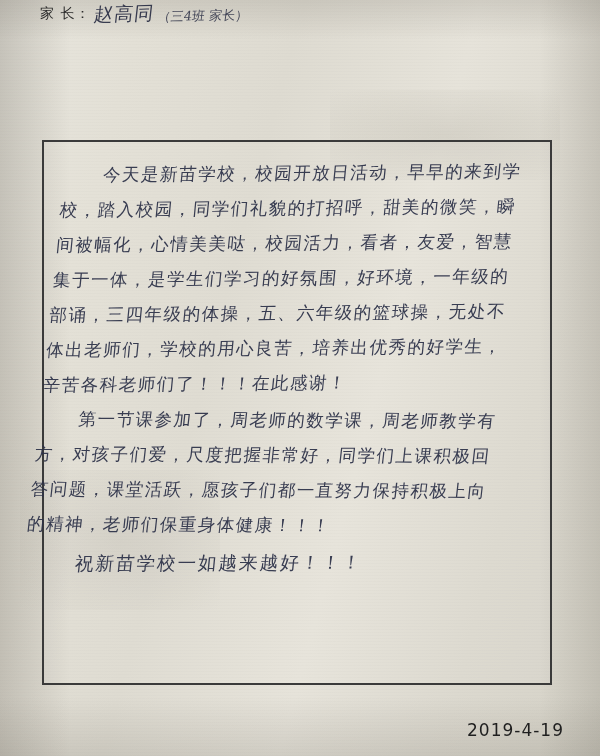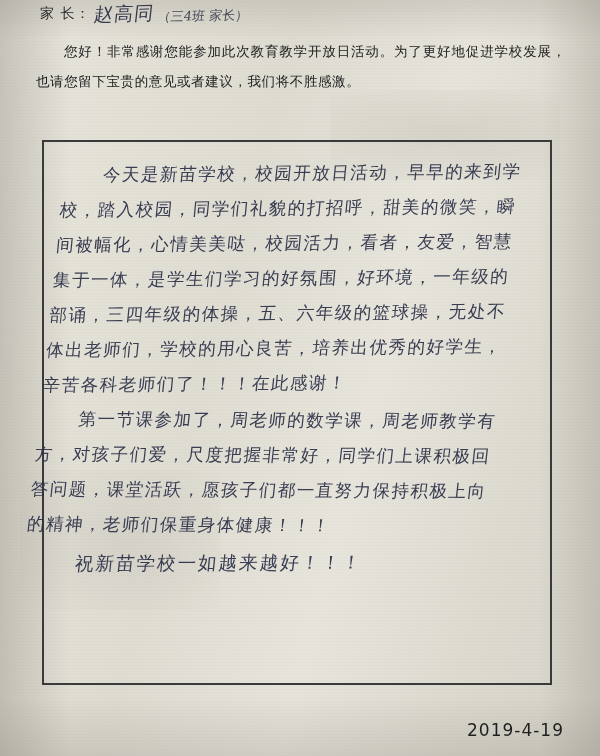--- a/index.html
+++ b/index.html
@@ -172,23 +172,20 @@
   <div class="shade bottom"></div>
   <div class="shade blotch1"></div>
   <div class="shade blotch2"></div>
 
   <div class="hdr-line">
     <span class="hdr-label">家 长：</span>
     <span class="hdr-hand">赵高同</span>
     <span class="hdr-hand-small">（三4班 家长）</span>
   </div>
 
-  <div class="printed-para">
-    <span class="indent">您好！非常感谢您能参加此次教育教学开放日活动。为了更好地促进学校发展，也请您留下宝贵的意见或者建议，我们将不胜感激。</span>
-  </div>
 
   <div class="hand-box">
     <div class="hand-text">
       <p class="p ind">今天是新苗学校，校园开放日活动，早早的来到学校，踏入校园，同学们礼貌的打招呼，甜美的微笑，瞬间被幅化，心情美美哒，校园活力，看者，友爱，智慧集于一体，是学生们学习的好氛围，好环境，一年级的部诵，三四年级的体操，五、六年级的篮球操，无处不体出老师们，学校的用心良苦，培养出优秀的好学生，辛苦各科老师们了！！！在此感谢！</p>
       <p class="p ind">第一节课参加了，周老师的数学课，周老师教学有方，对孩子们爱，尺度把握非常好，同学们上课积极回答问题，课堂活跃，愿孩子们都一直努力保持积极上向的精神，老师们保重身体健康！！！</p>
       <p class="p closing">祝新苗学校一如越来越好！！！</p>
     </div>
   </div>
 
   <div class="date">2019-4-19</div>

